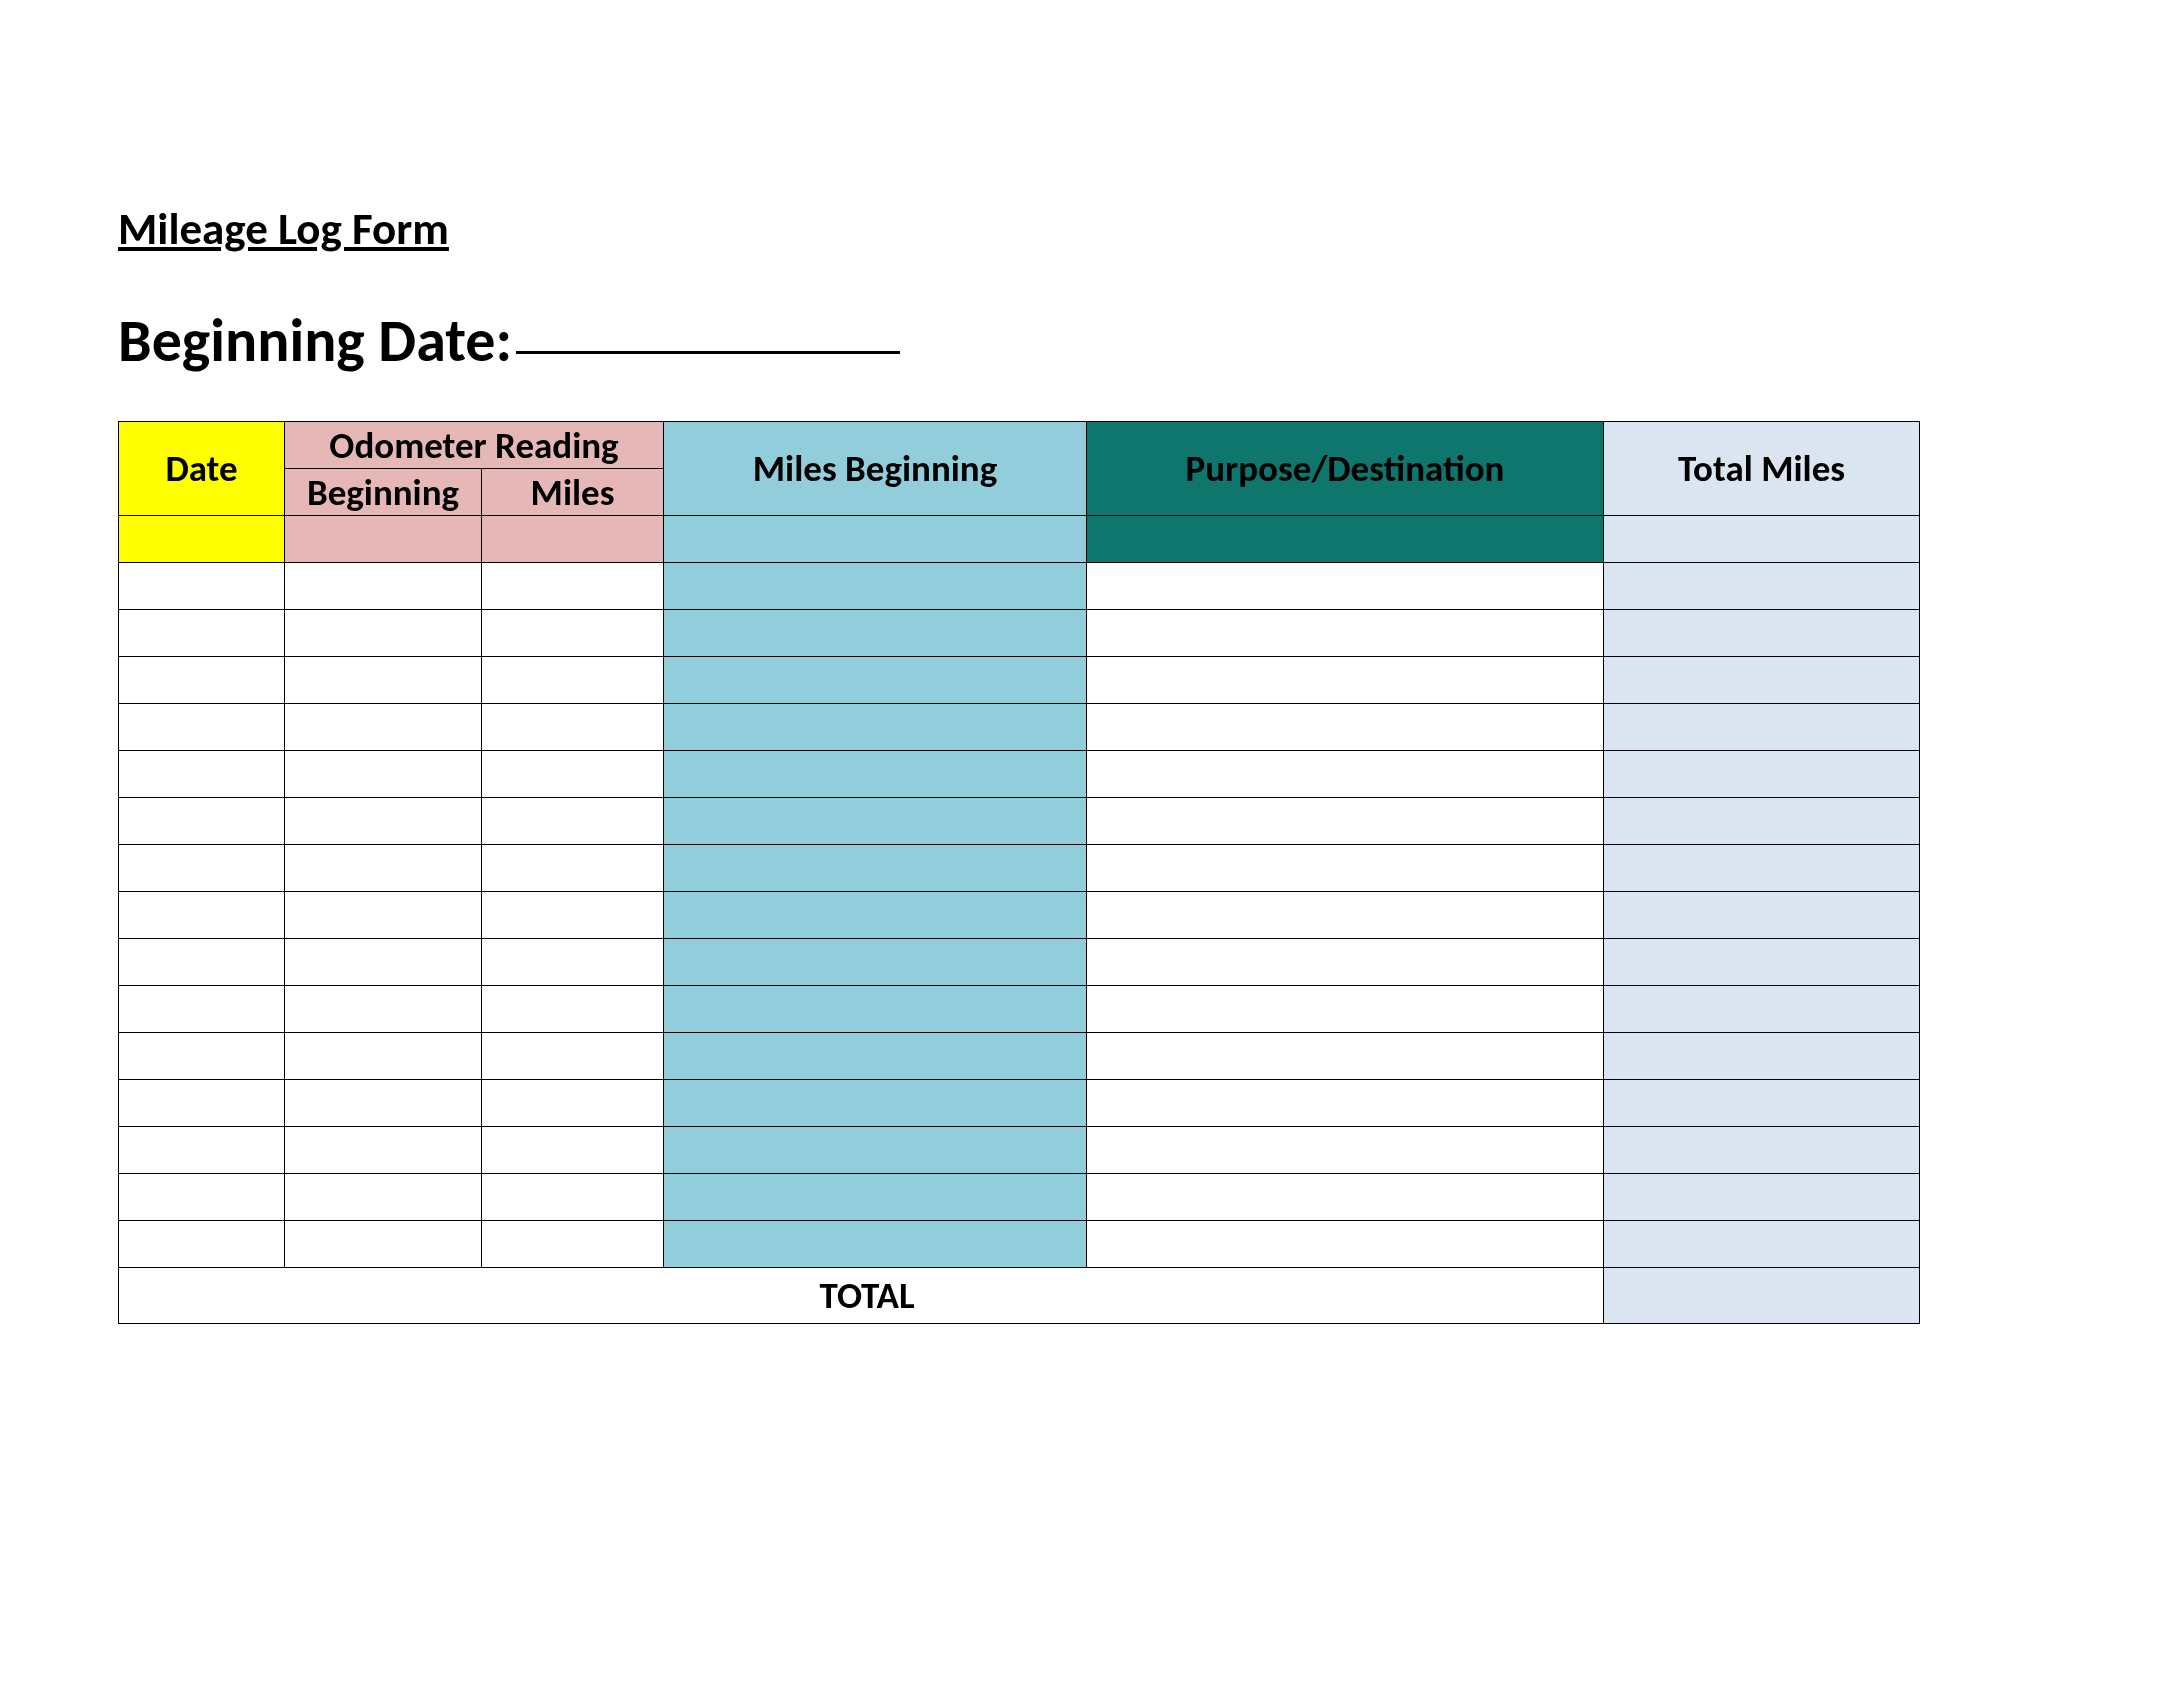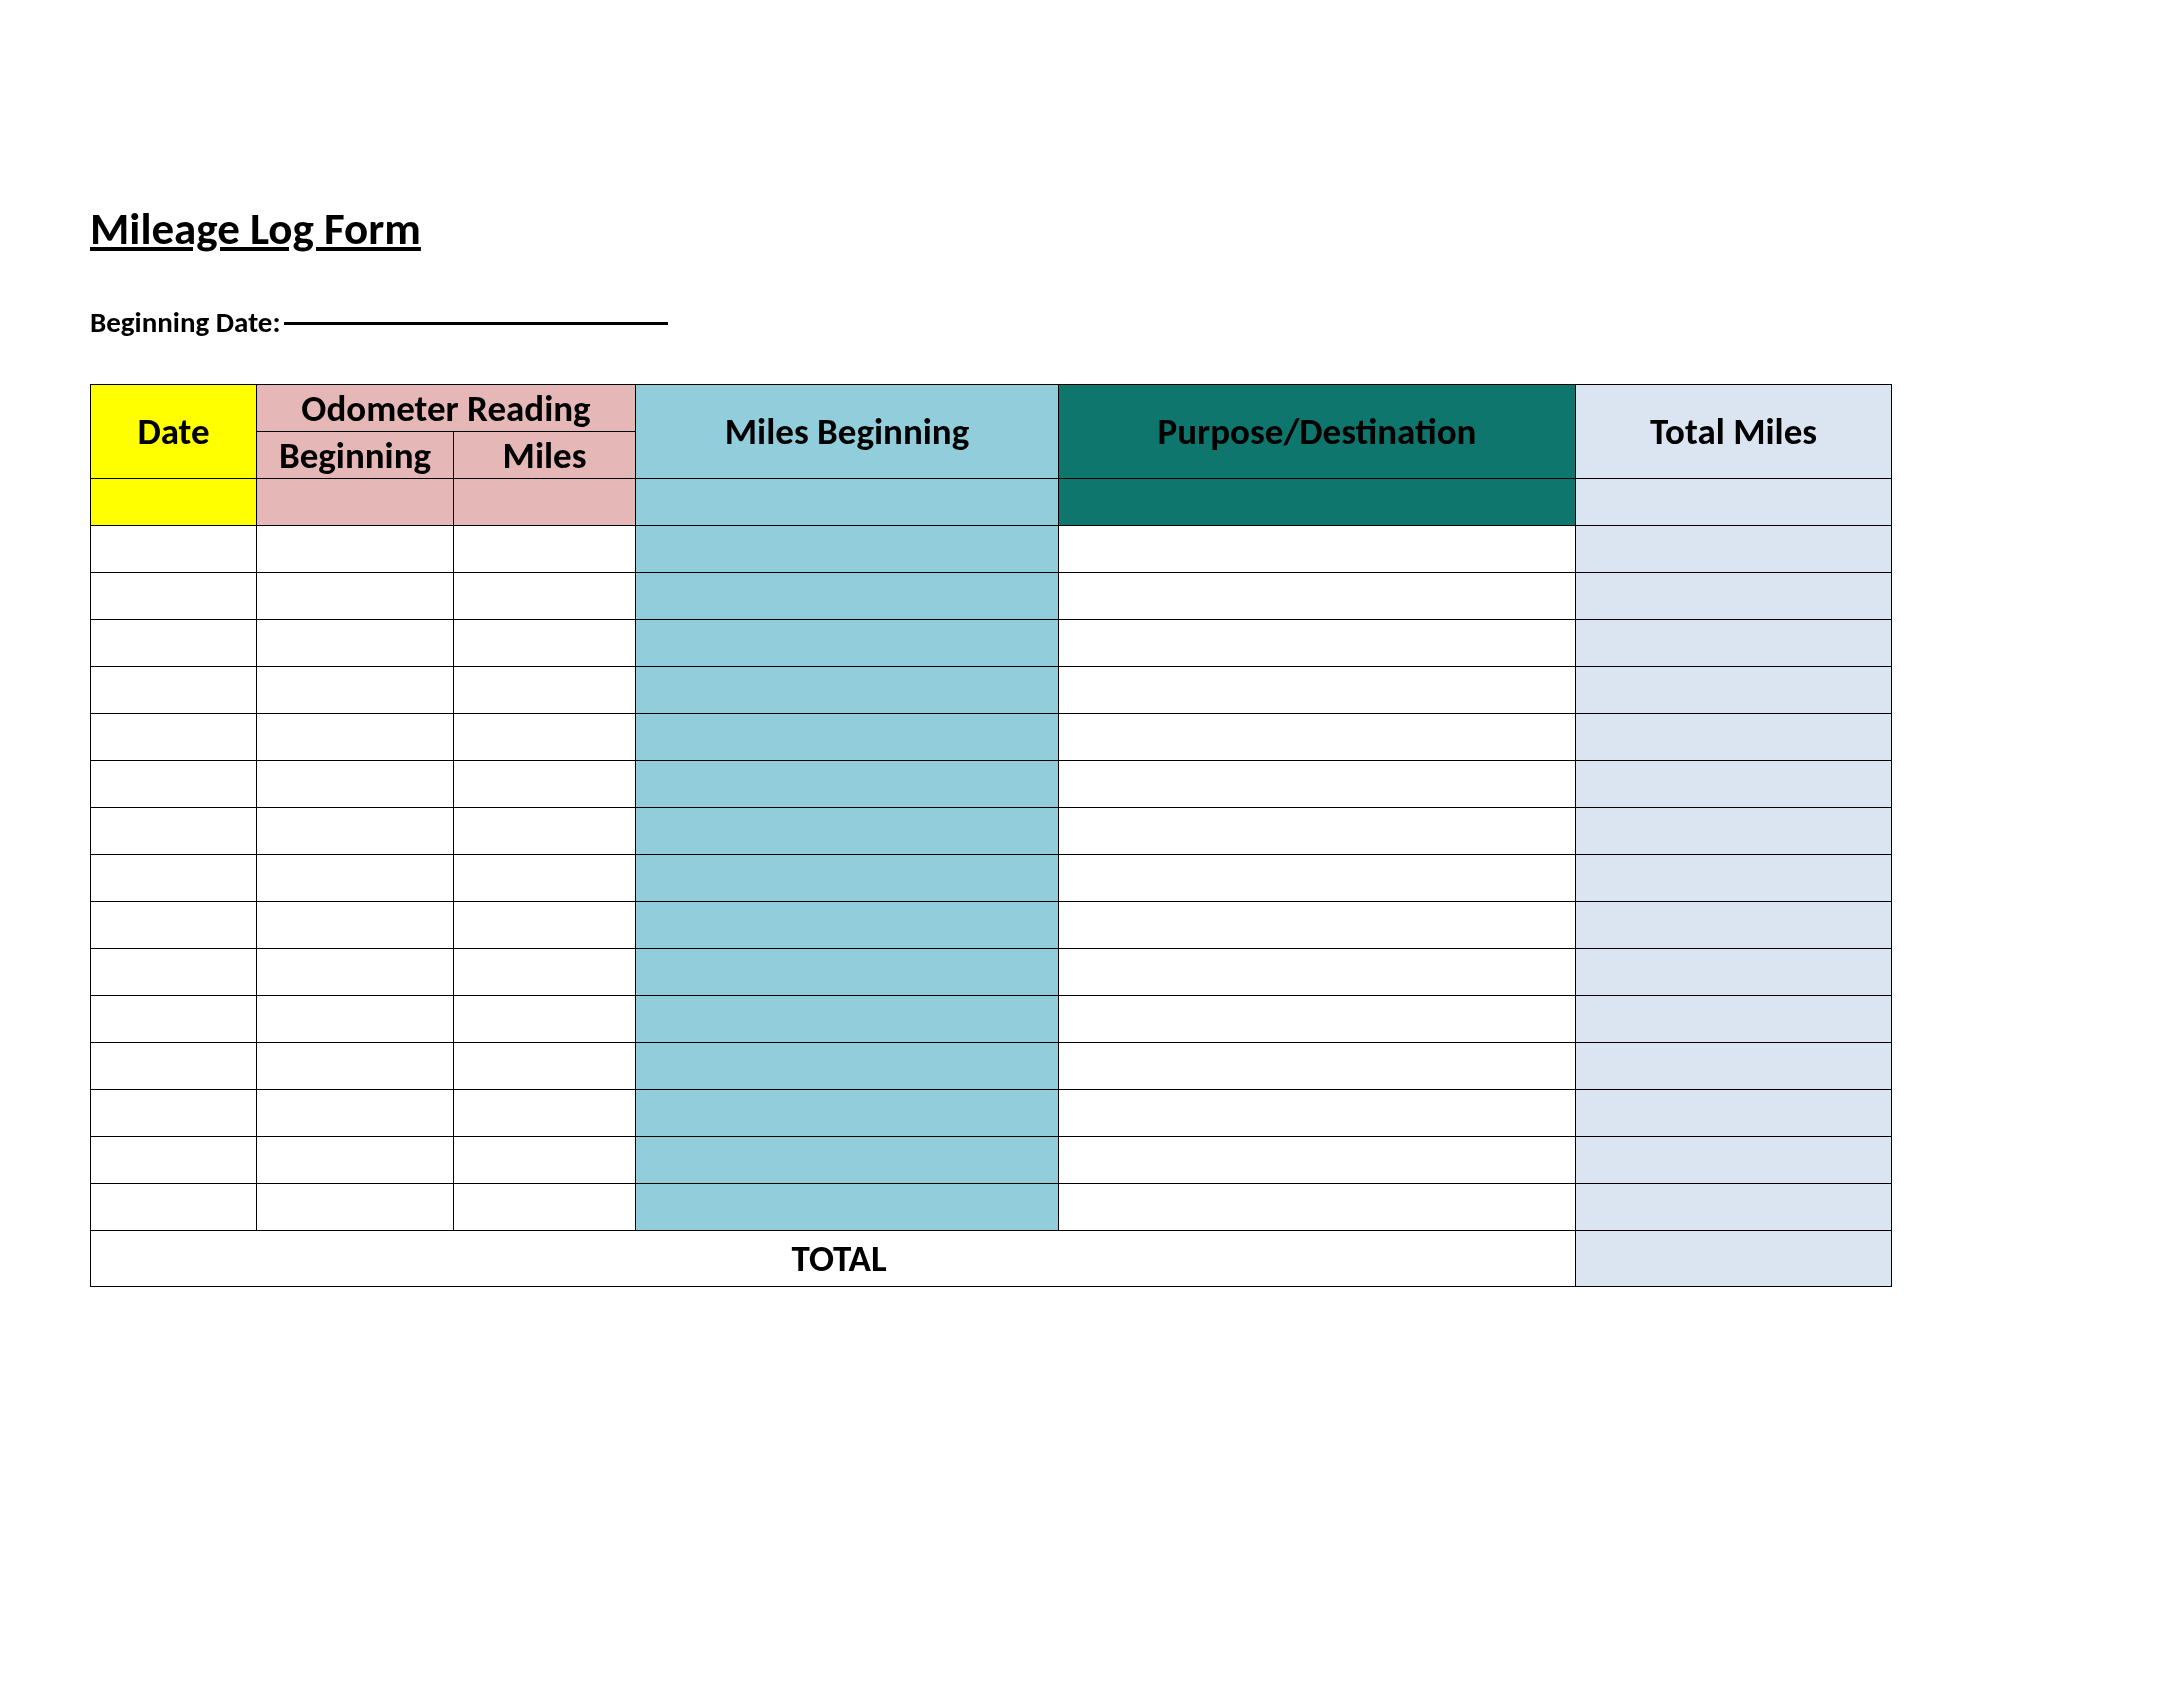--- a/index.html
+++ b/index.html
@@ -4,36 +4,36 @@
   <style>
     * { box-sizing: border-box; }
     body {
       background: #ffffff;
       margin: 0;
       padding: 0;
       font-family: Calibri, Arial, sans-serif;
       width: 2184px;
     }
     .page {
-      padding: 201px 175px 0 90px;
+      padding: 201px 175px 0 118px;
     }
     .title {
       font-size: 45px;
       font-weight: bold;
       text-decoration: underline;
       color: #000;
       margin-bottom: 48px;
     }
     .beginning-date-row {
       display: flex;
       align-items: baseline;
       margin-bottom: 44px;
     }
     .beginning-date-label {
-      font-size: 29px;
+      font-size: 60px;
       font-weight: bold;
       color: #000;
     }
     .beginning-date-line {
       display: inline-block;
       width: 384px;
       border-bottom: 3.5px solid #000;
       margin-left: 3.5px;
       height: 0px;
       position: relative;

